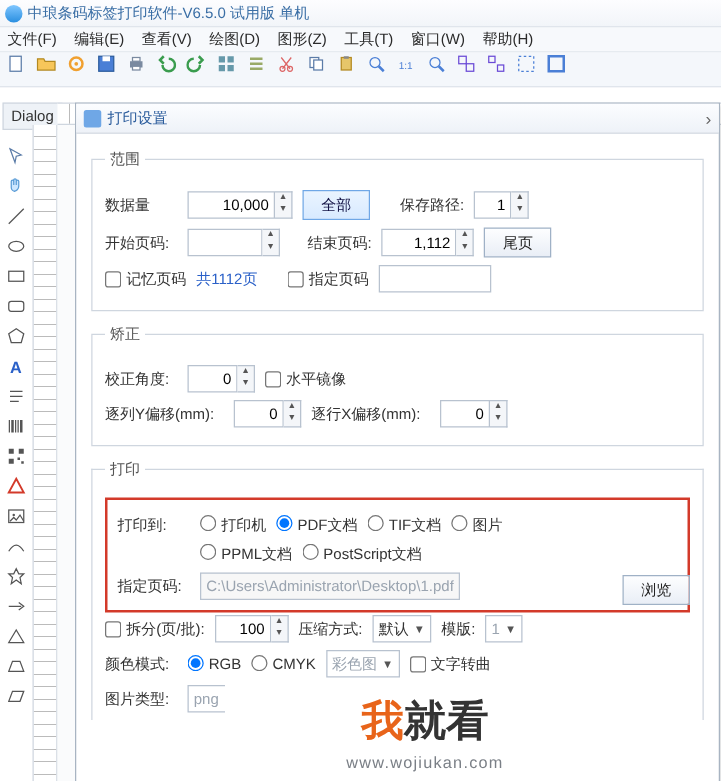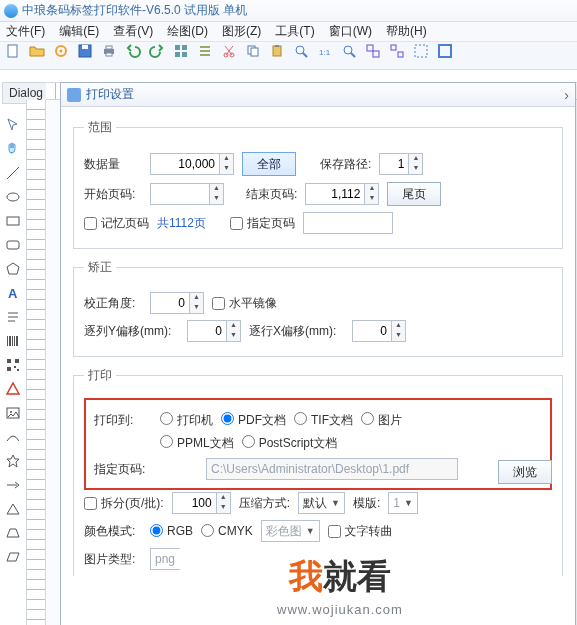--- a/index.html
+++ b/index.html
@@ -430,21 +430,21 @@
               <input type="radio" name="pt" style="">
               <span>PPML文档</span>
             </label>
           <label class="radio">
               <input type="radio" name="pt" style="">
               <span>PostScript文档</span>
             </label>
         </div>
         <div class="row">
           <span class="lbl">指定页码:</span>
-          <input class="inp dim" style="width: 252px; text-align: left; background: rgb(247, 247, 247); margin-left: 46px;" value="C:\Users\Administrator\Desktop\1.pdf">
+          <input class="inp dim" style="width: 208px; text-align: left; background: rgb(247, 247, 247);" value="C:\Users\Administrator\Desktop\1.pdf">
         </div>
       </div>
       <div style="text-align:right;margin-top:-30px;margin-bottom:8px">
         <button class="btn">浏览</button>
       </div>
 
       <div class="row">
         <label class="chk">
             <input type="checkbox" style="">
             <span>拆分(页/批):</span>

